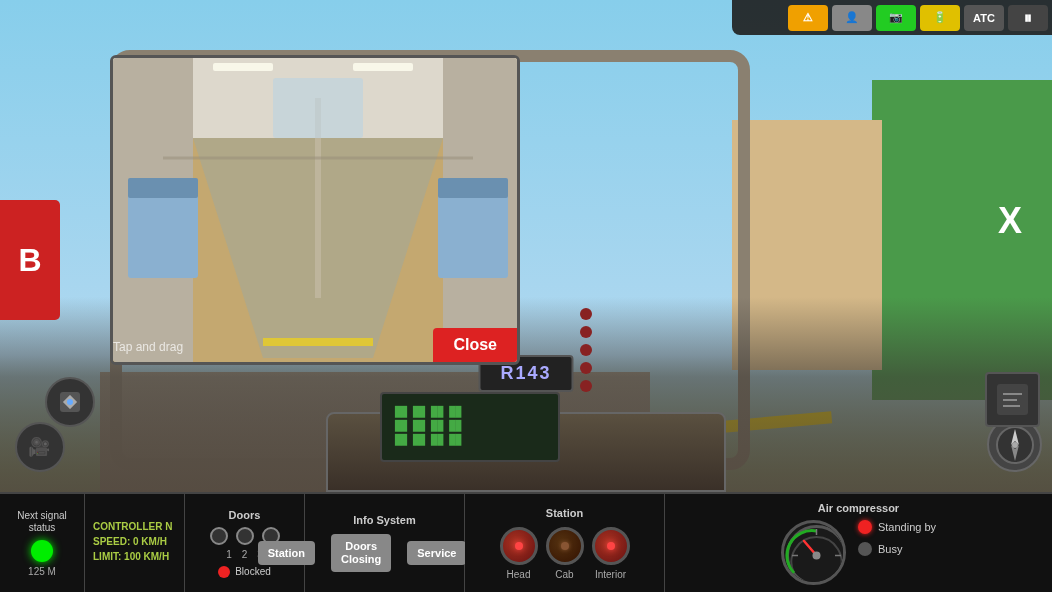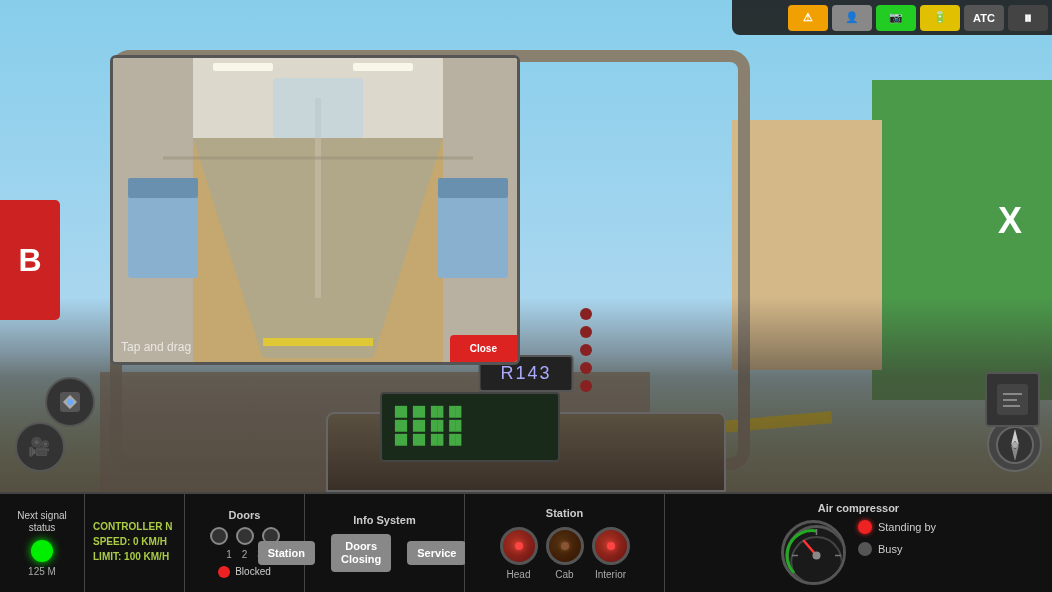--- a/index.html
+++ b/index.html
@@ -85,34 +85,34 @@
     }
     .interior-canvas {
       width: 100%;
       height: 100%;
       background: linear-gradient(180deg, #d4c5a0 0%, #c9b88a 20%, #a89060 40%, #8a7048 60%, #9a8a70 80%, #b0a080 100%);
       position: relative;
     }
     .tap-drag-label {
       position: absolute;
       bottom: 8px;
-      left: 8px;
+      left: 0;
       color: rgba(255,255,255,0.7);
       font-size: 12px;
     }
     .close-btn {
       position: absolute;
       bottom: 0px;
       right: 0px;
       background: #dd2222;
       color: white;
       font-weight: bold;
       padding: 8px 20px;
       cursor: pointer;
-      font-size: 10px;
+      font-size: 16px;
       border-radius: 4px 0 0 0;
       margin-top: 15px;
     }
 
     
     .cockpit-overlay {
       position: absolute;
       bottom: 95px;
       left: 0; right: 0;
       height: 200px;
@@ -449,21 +449,21 @@
     .r143-display {
       position: absolute;
       bottom: 200px;
       left: 50%; transform: translateX(-50%);
       background: #222;
       border: 2px solid #555;
       border-radius: 4px;
       padding: 6px 20px;
       color: #aaaaff;
       font-size: 18px;
-      font-weight: normal;
+      font-weight: bold;
       letter-spacing: 2px;
     }
 
     
     .instrument-panel {
       position: absolute;
       bottom: 100px;
       left: 50%; transform: translateX(-50%);
       width: 400px;
       height: 80px;

